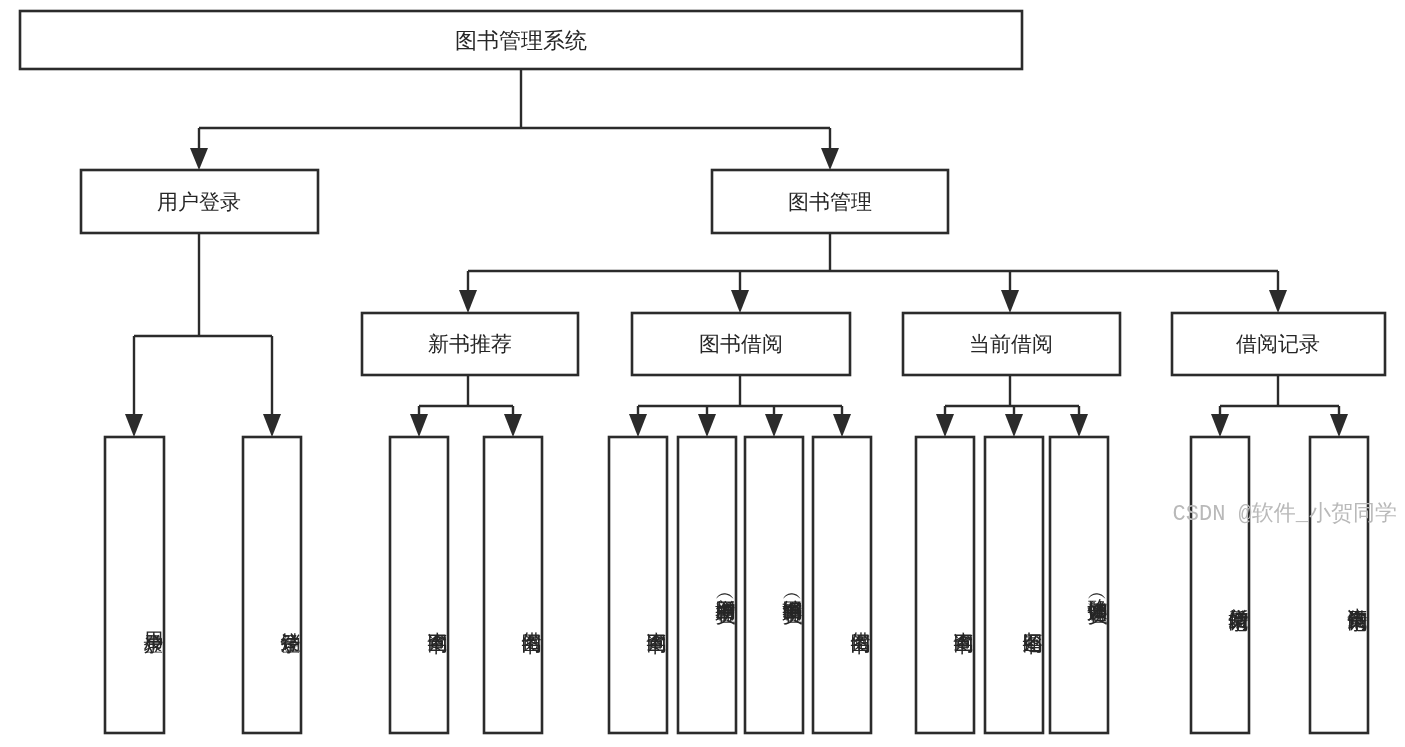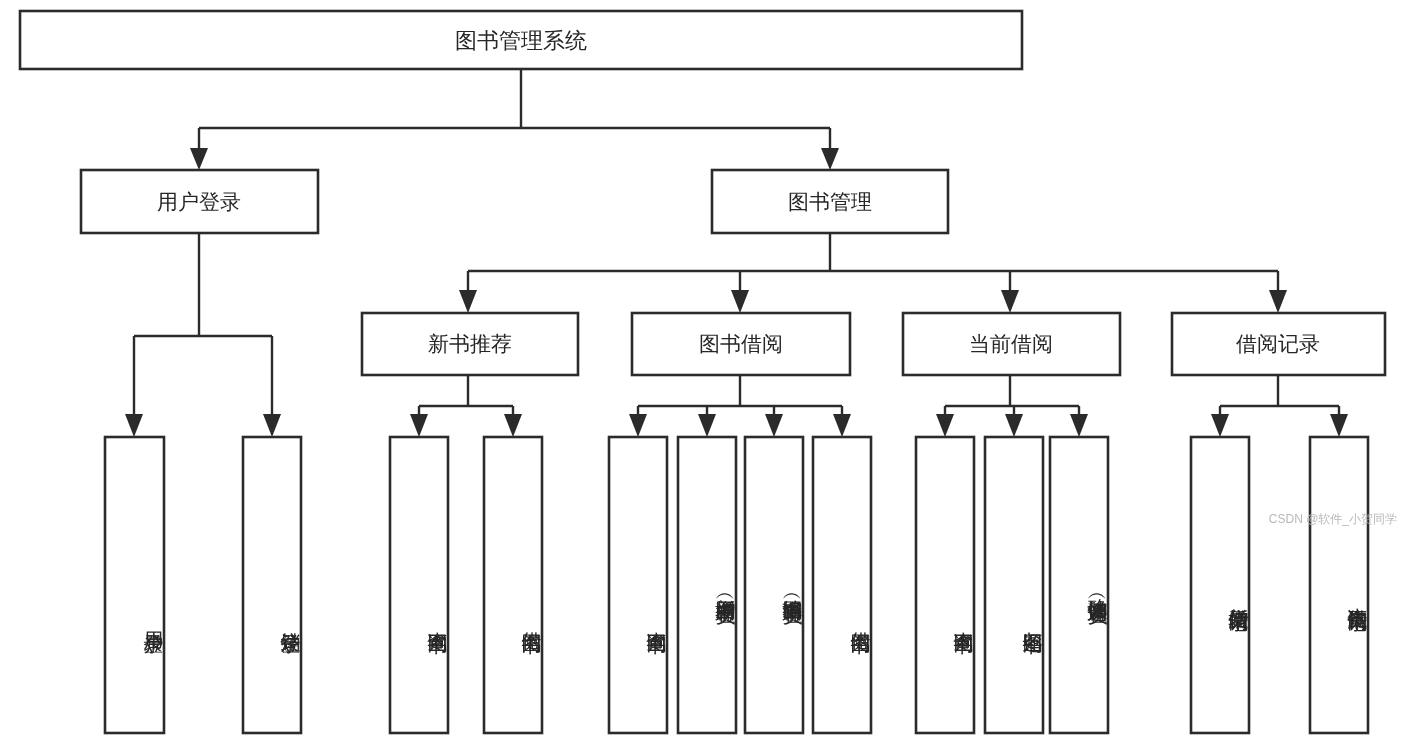--- a/index.html
+++ b/index.html
@@ -69,22 +69,22 @@
     letter-spacing: 1px;
     display: flex;
     align-items: flex-start;
     justify-content: center;
     pointer-events: none;
   }
   .watermark {
     position: absolute;
     right: 8px;
     bottom: 4px;
-    font-family: Liberation Sans, sans-serif;
-    font-size: 12px;
+    font-family: Liberation Mono, monospace;
+    font-size: 22px;
     color: #b9b9b9;
     white-space: nowrap;
     user-select: none;
     text-align: right;
   }
 </style>
 </head>
 <body>
 
 <div id="diagram-root">

